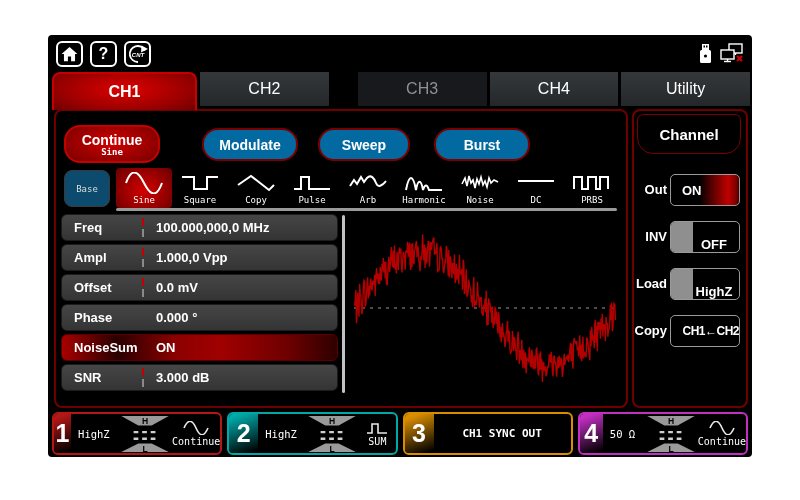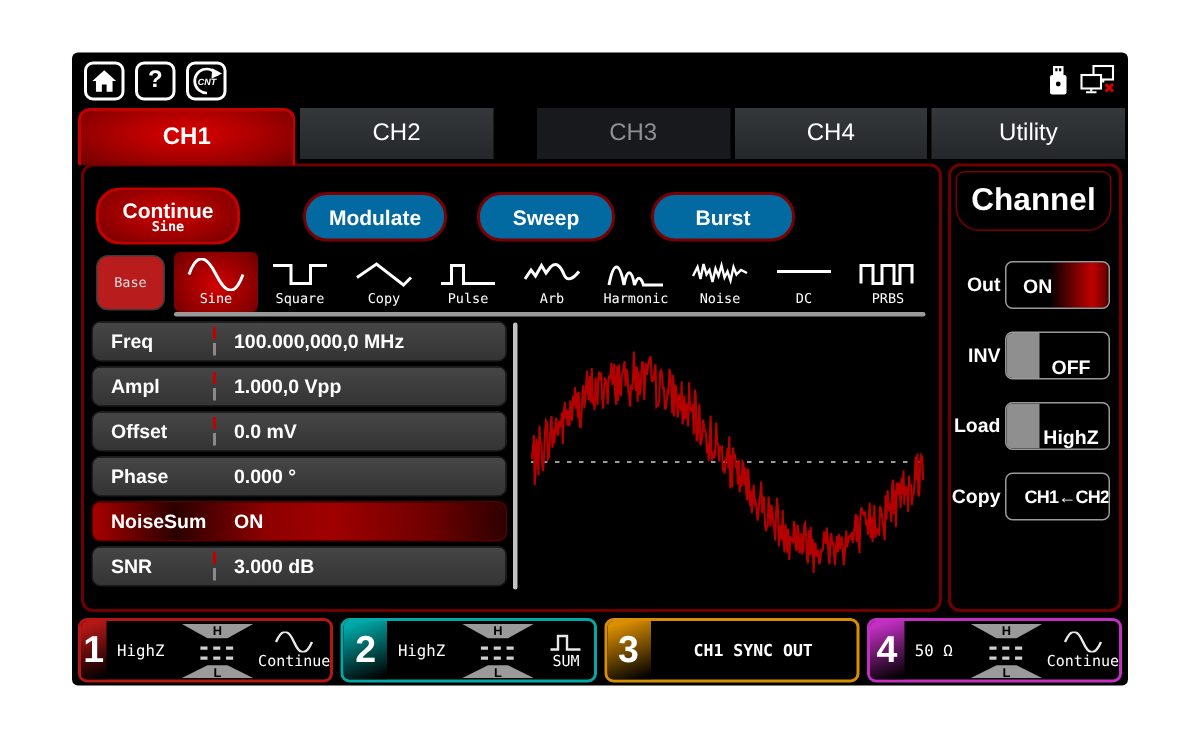--- a/index.html
+++ b/index.html
@@ -25,21 +25,21 @@
 
   
   .main-box{position:absolute;left:6px;top:74px;width:574px;height:299px;background:#000;
             border:2px solid #6e0000;border-radius:8px;box-sizing:border-box;z-index:1;}
   .mode-btn{position:absolute;background:#0369a1;border:2px solid #7a0000;border-radius:16px;color:#fff;
             display:flex;flex-direction:column;align-items:center;justify-content:center;font-weight:bold;font-size:14px;box-sizing:border-box;}
   .mode-btn.active{border-color:#c40000;
             background:radial-gradient(ellipse 110% 130% at 50% 45%,#d20000 0%,#870000 50%,#2c0000 100%);}
   .mode-sub{font-size:9px;font-family:"DejaVu Sans Mono",monospace;font-weight:bold;margin-top:-1px;}
 
-  .base-btn{position:absolute;left:8px;top:59px;width:46px;height:37px;background:#b91c1c;border:1px solid #3a3a3a;
+  .base-btn{position:absolute;left:8px;top:59px;width:46px;height:37px;background:#0c4a6e;border:1px solid #3a3a3a;
             border-radius:8px;color:#ddd;display:flex;align-items:center;justify-content:center;
             font-family:"DejaVu Sans Mono",monospace;font-size:9px;box-sizing:border-box;}
   .wf-row{position:absolute;left:60px;top:57px;width:504px;height:40px;display:flex;}
   .wf-item{flex:1;display:flex;flex-direction:column;align-items:center;justify-content:center;gap:1px;border-radius:4px;}
   .wf-item.selected{background:radial-gradient(ellipse 100% 120% at 50% 55%,#d20000 0%,#7e0000 55%,#250000 100%);}
   .wf-label{font-family:"DejaVu Sans Mono",monospace;font-size:9px;color:#fff;}
   .wf-underline{position:absolute;left:60px;top:97px;width:501px;height:3px;background:#9a9a9a;border-radius:2px;}
 
   .param-col{position:absolute;left:5px;top:103px;width:277px;display:flex;flex-direction:column;gap:3px;}
   .param-row{position:relative;height:27px;border-radius:6px;background:linear-gradient(180deg,#464646,#343434);
@@ -51,28 +51,28 @@
         background:linear-gradient(180deg,#c40000 0%,#c40000 42%,rgba(0,0,0,0) 42%,rgba(0,0,0,0) 56%,#8a8a8a 56%,#8a8a8a 100%);}
   .param-value{position:absolute;left:94px;top:0;line-height:25px;color:#fff;font-weight:bold;font-size:13px;white-space:nowrap;}
   .param-scroll{position:absolute;left:286px;top:104px;width:3px;height:178px;background:#c2c2c2;border-radius:2px;}
 
   .wavebox{position:absolute;left:296px;top:101px;width:268px;height:192px;background:#000;}
 
   
   .chan-panel{position:absolute;left:584px;top:74px;width:116px;height:299px;background:#000;
               border:2px solid #6e0000;border-radius:8px;box-sizing:border-box;}
   .chan-header{position:absolute;left:3px;top:3px;width:104px;height:40px;border:1px solid #7a0000;
-               border-radius:6px 6px 16px 16px;color:#fff;font-weight:bold;font-size:21px;
+               border-radius:6px 6px 16px 16px;color:#fff;font-weight:bold;font-size:15px;
                display:flex;align-items:center;justify-content:center;box-sizing:border-box;}
   .chan-row{position:absolute;left:0;width:112px;height:34px;}
   .chan-label{position:absolute;left:0;top:0;width:33px;text-align:right;line-height:34px;color:#fff;
               font-weight:bold;font-size:13px;}
   .ch-btn{position:absolute;left:36px;top:1px;width:70px;height:32px;border:1px solid #9a9a9a;border-radius:5px;
           background:#000;color:#fff;font-weight:bold;font-size:13px;display:flex;align-items:center;
-          justify-content:flex-start;overflow:hidden;box-sizing:border-box;padding-left:12px;}
+          justify-content:flex-end;overflow:hidden;box-sizing:border-box;padding-left:12px;}
   .chan-row.red-gradient .ch-btn{justify-content:flex-start;padding-left:11px;
           background:linear-gradient(90deg,#000 0%,#000 42%,#5f0000 62%,#c00000 84%,#7a0000 96%,#430000 100%);}
   .chan-row.gray-toggle .ch-btn{justify-content:center;padding-left:18px;align-items:flex-end;}
   .chan-row.gray-toggle .ch-btn::before{content:"";position:absolute;left:0;top:0;bottom:0;width:22px;background:#8f8f8f;}
   .chan-row.plain .ch-btn{font-size:12px;letter-spacing:-0.5px;}
 
   
   .bottombar{position:absolute;left:4px;top:377px;right:4px;height:43px;display:flex;gap:5px;}
   .cell{flex:1;border:2px solid #555;border-radius:6px;background:#000;display:flex;align-items:center;
         overflow:hidden;box-sizing:border-box;}

